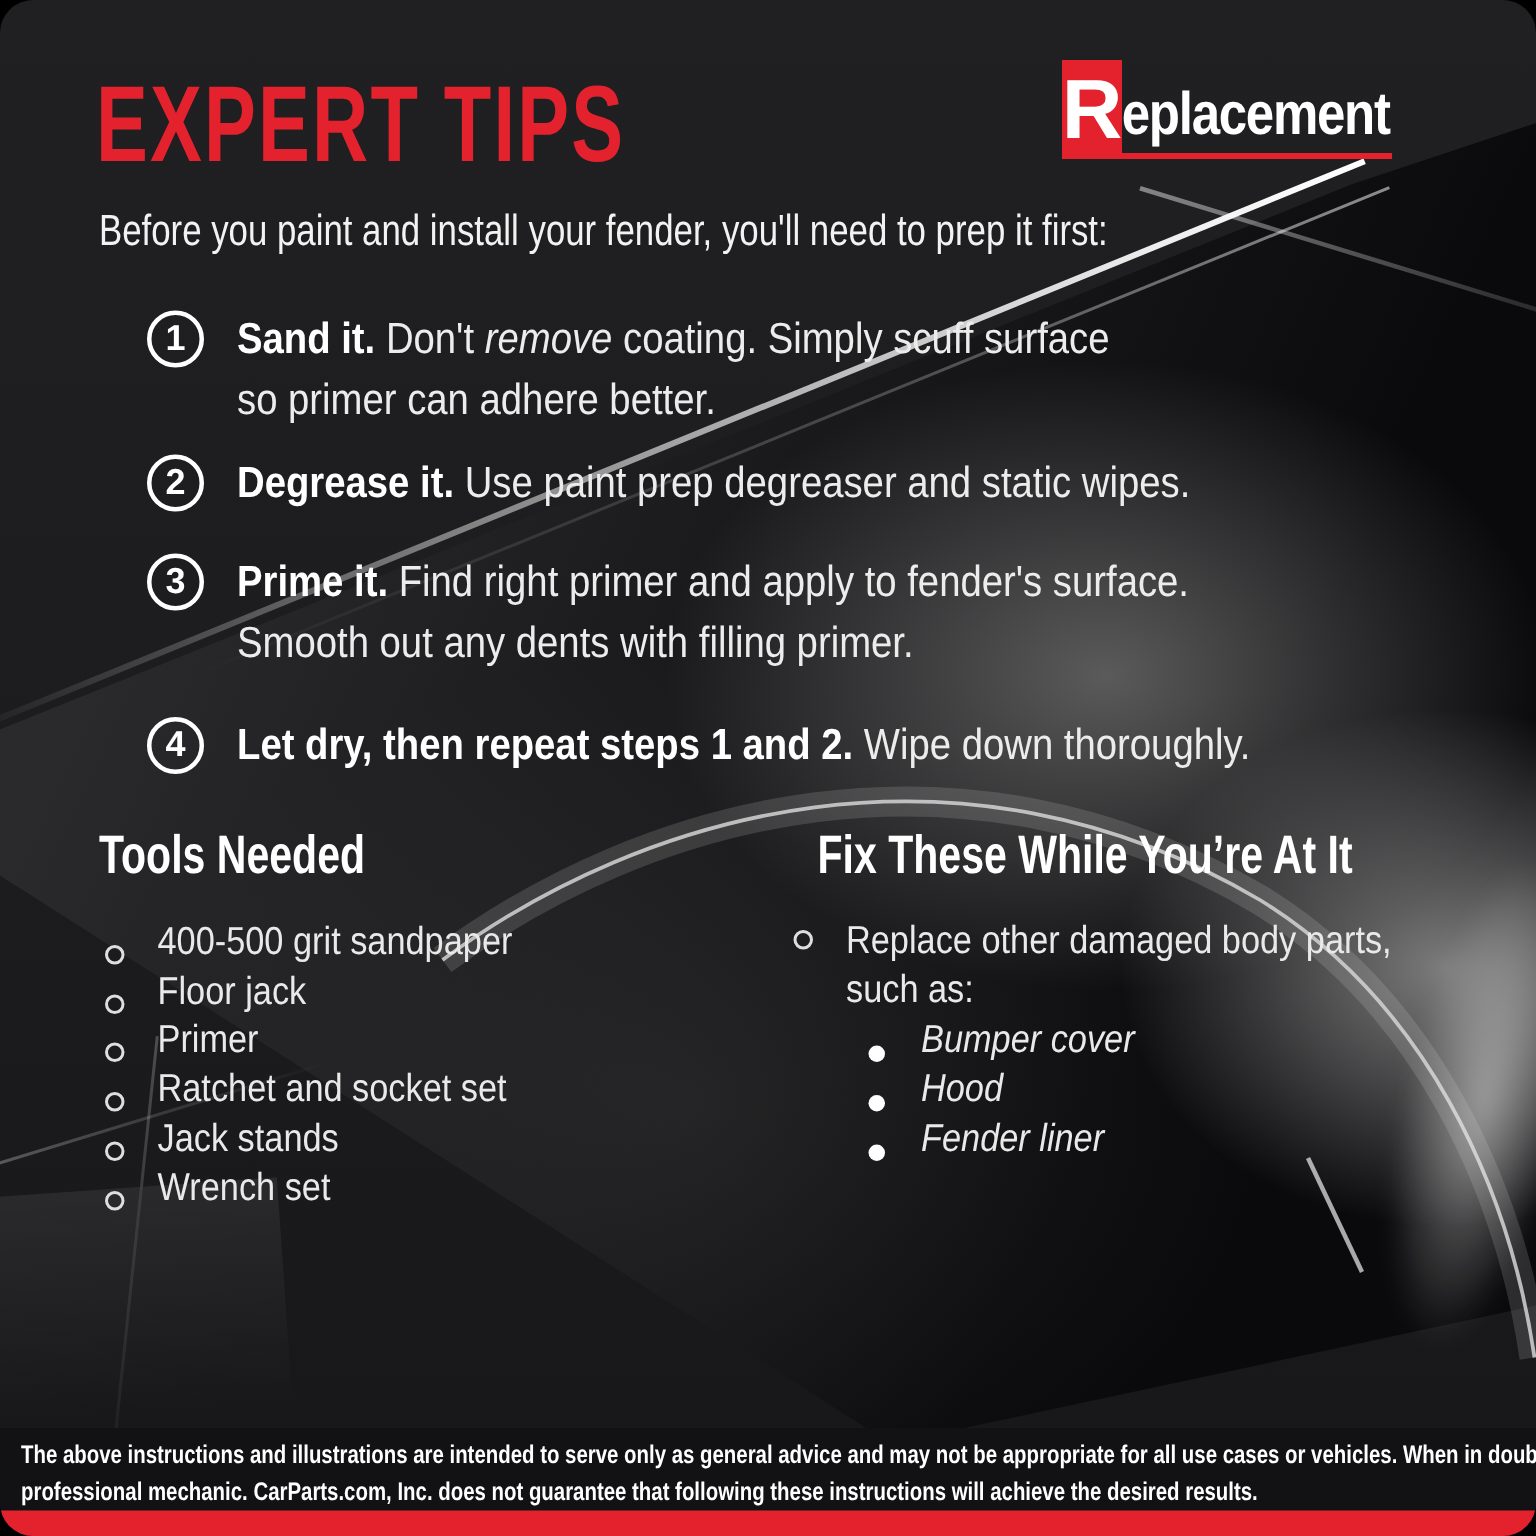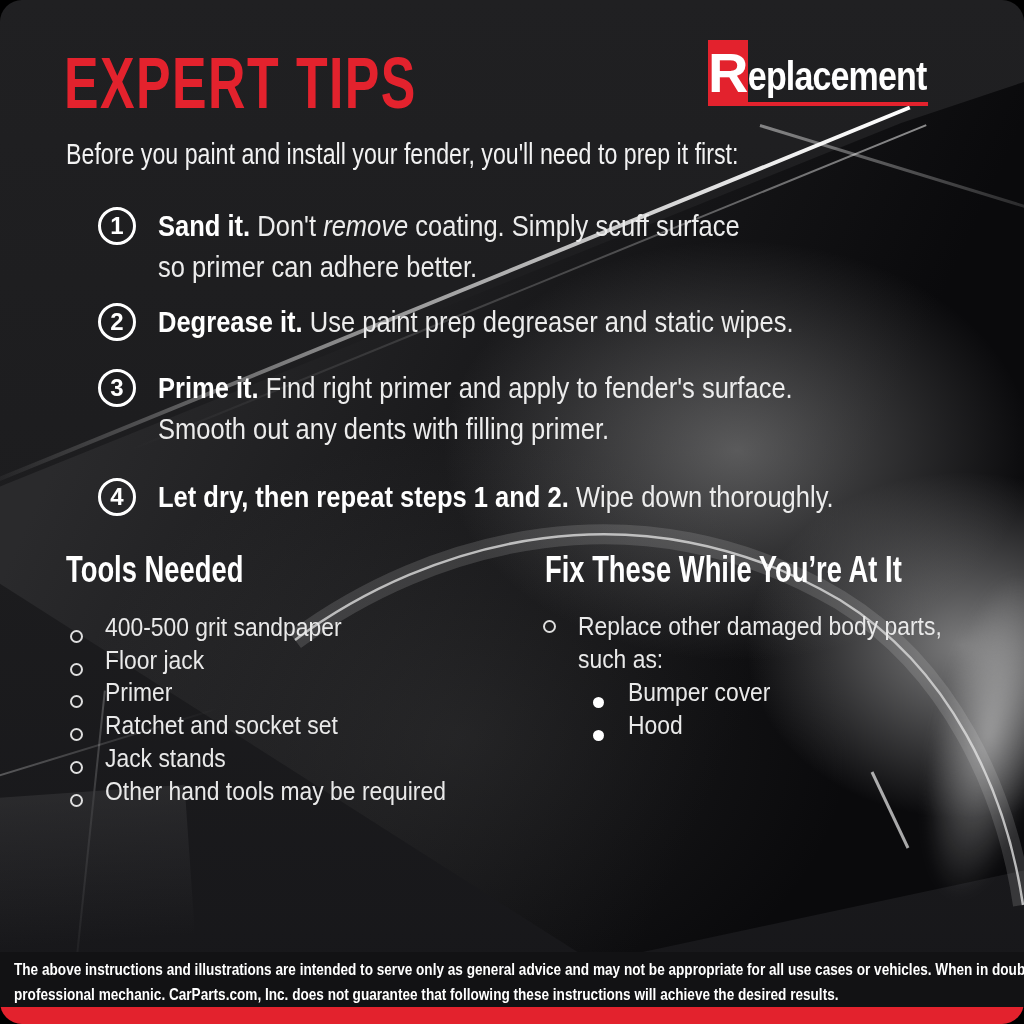--- a/index.html
+++ b/index.html
@@ -94,40 +94,40 @@
   
   .col-heading{
     position:absolute;top:549px;
     font-size:36px;font-weight:bold;color:#fff;
     transform:scaleX(.76);transform-origin:left top;white-space:nowrap;
   }
   .tools-heading{left:66px;}
   .fix-heading{left:545px;}
   ul.plain{list-style:none;margin:0;padding:0;position:absolute;}
   .tools-list{left:70px;top:610px;}
-  .fix-list{left:543px;top:610px;}
+  .fix-list{left:529px;top:610px;}
   li.row{display:flex;align-items:flex-end;height:32.8px;}
   li.row-top{display:flex;align-items:flex-start;}
   .b-hollow{
     flex:0 0 auto;width:13px;height:13px;box-sizing:border-box;
     border:2.5px solid #dedede;border-radius:50%;margin-right:22px;
   }
   li.row-top .b-hollow{margin-top:10px;}
   .b-solid{
     flex:0 0 auto;width:11px;height:11px;border-radius:50%;
     background:#fff;margin-right:24px;
   }
   .li-text{
     font-size:26px;color:#e9e9e9;white-space:nowrap;
     transform:scaleX(.88);transform-origin:left center;
   }
   .li-block{font-size:26px;line-height:32.8px;color:#e9e9e9;
     transform:scaleX(.88);transform-origin:left top;white-space:nowrap;}
   .li-block span{display:block;}
-  li.sub{margin-left:50px;}
+  li.sub{margin-left:50px;font-style:italic;}
   
   .footer-band{
     position:absolute;left:0;top:952px;width:1024px;height:55px;
     background:#121214;box-sizing:border-box;padding:5px 14px 0;
   }
   .footer-text{
     font-size:17px;font-weight:bold;color:#fff;line-height:25px;
     transform:scaleX(.80);transform-origin:left top;white-space:nowrap;
   }
   .footer-text span{display:block;}
@@ -194,41 +194,45 @@
     <li class="row">
         <span class="b-hollow"></span>
         <span class="li-text">Ratchet and socket set</span>
       </li>
     <li class="row">
         <span class="b-hollow"></span>
         <span class="li-text">Jack stands</span>
       </li>
     <li class="row">
         <span class="b-hollow"></span>
-        <span class="li-text">Other hand tools may be required</span>
+        <span class="li-text">Wrench set</span>
       </li>
   </ul>
 
   <div class="col-heading fix-heading">Fix These While You’re At It</div>
   <ul class="plain fix-list">
     <li class="row-top">
       <span class="b-hollow"></span>
       <span class="li-block">
         <span>Replace other damaged body parts,</span>
         <span>such as:</span>
       </span>
     </li>
     <li class="row sub">
         <span class="b-solid"></span>
         <span class="li-text">Bumper cover</span>
       </li>
     <li class="row sub">
         <span class="b-solid"></span>
         <span class="li-text">Hood</span>
       </li>
+    <li class="row sub">
+        <span class="b-solid"></span>
+        <span class="li-text">Fender liner</span>
+      </li>
   </ul>
 
   <div class="footer-band">
     <div class="footer-text">
       <span>The above instructions and illustrations are intended to serve only as general advice and may not be appropriate for all use cases or vehicles. When in doubt, consult a</span>
       <span>professional mechanic. CarParts.com, Inc. does not guarantee that following these instructions will achieve the desired results.</span>
     </div>
   </div>
   <div class="footer-red"></div>
 

